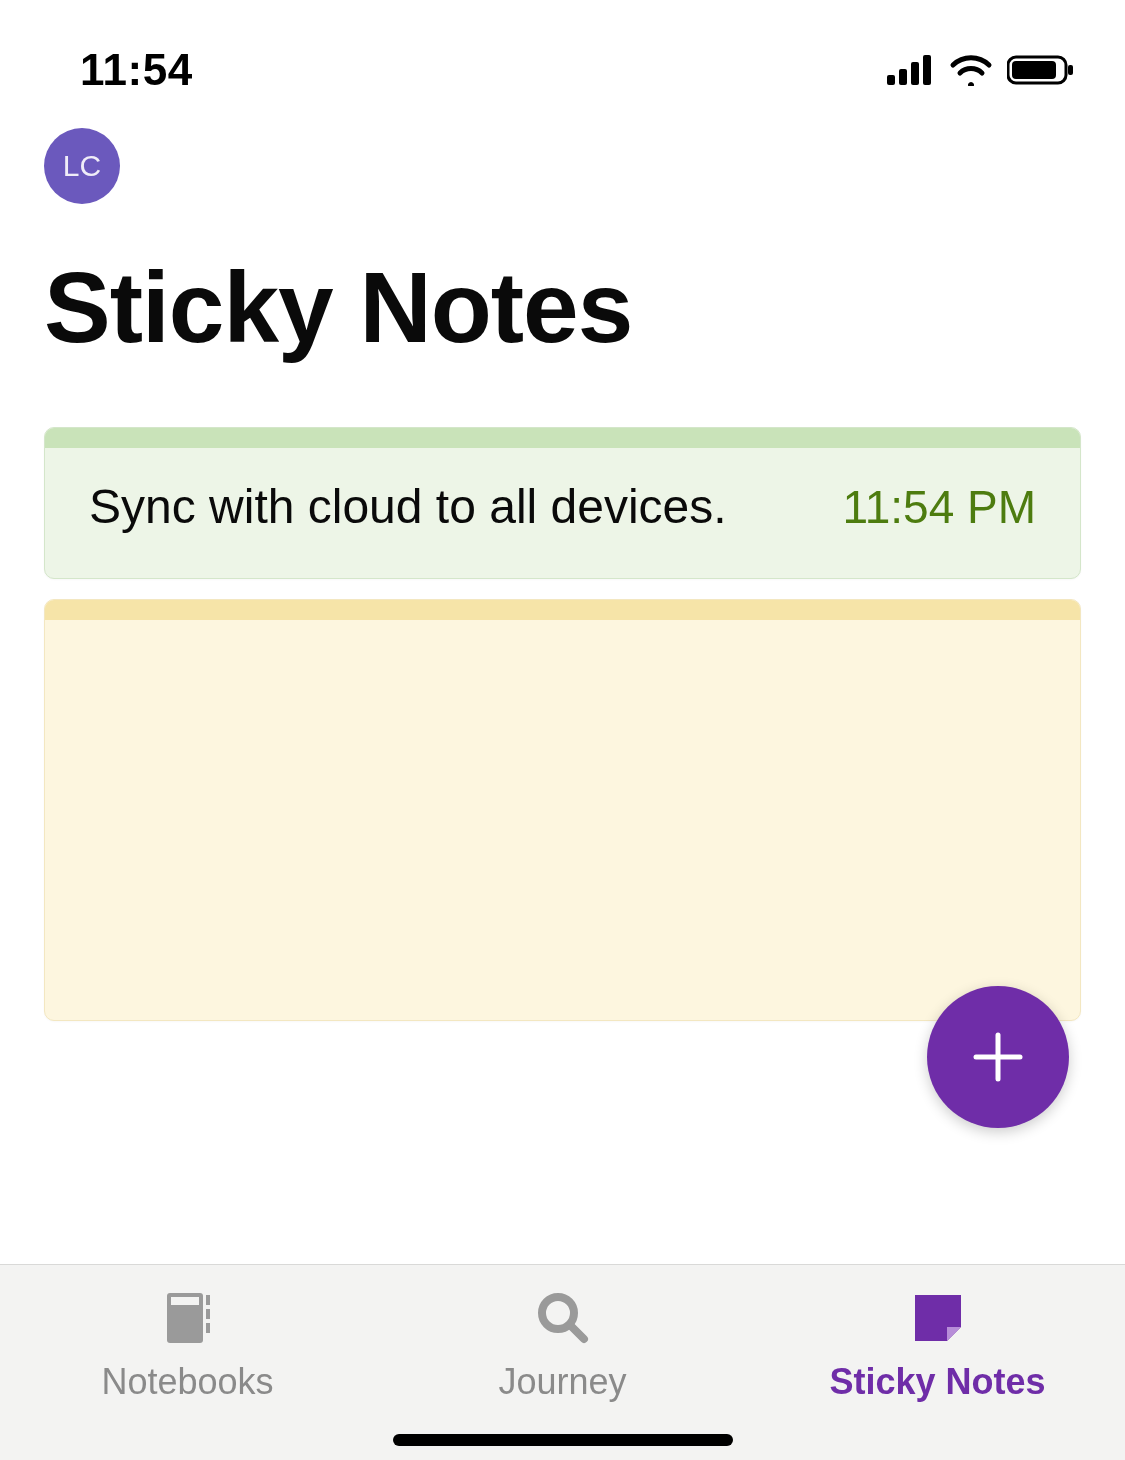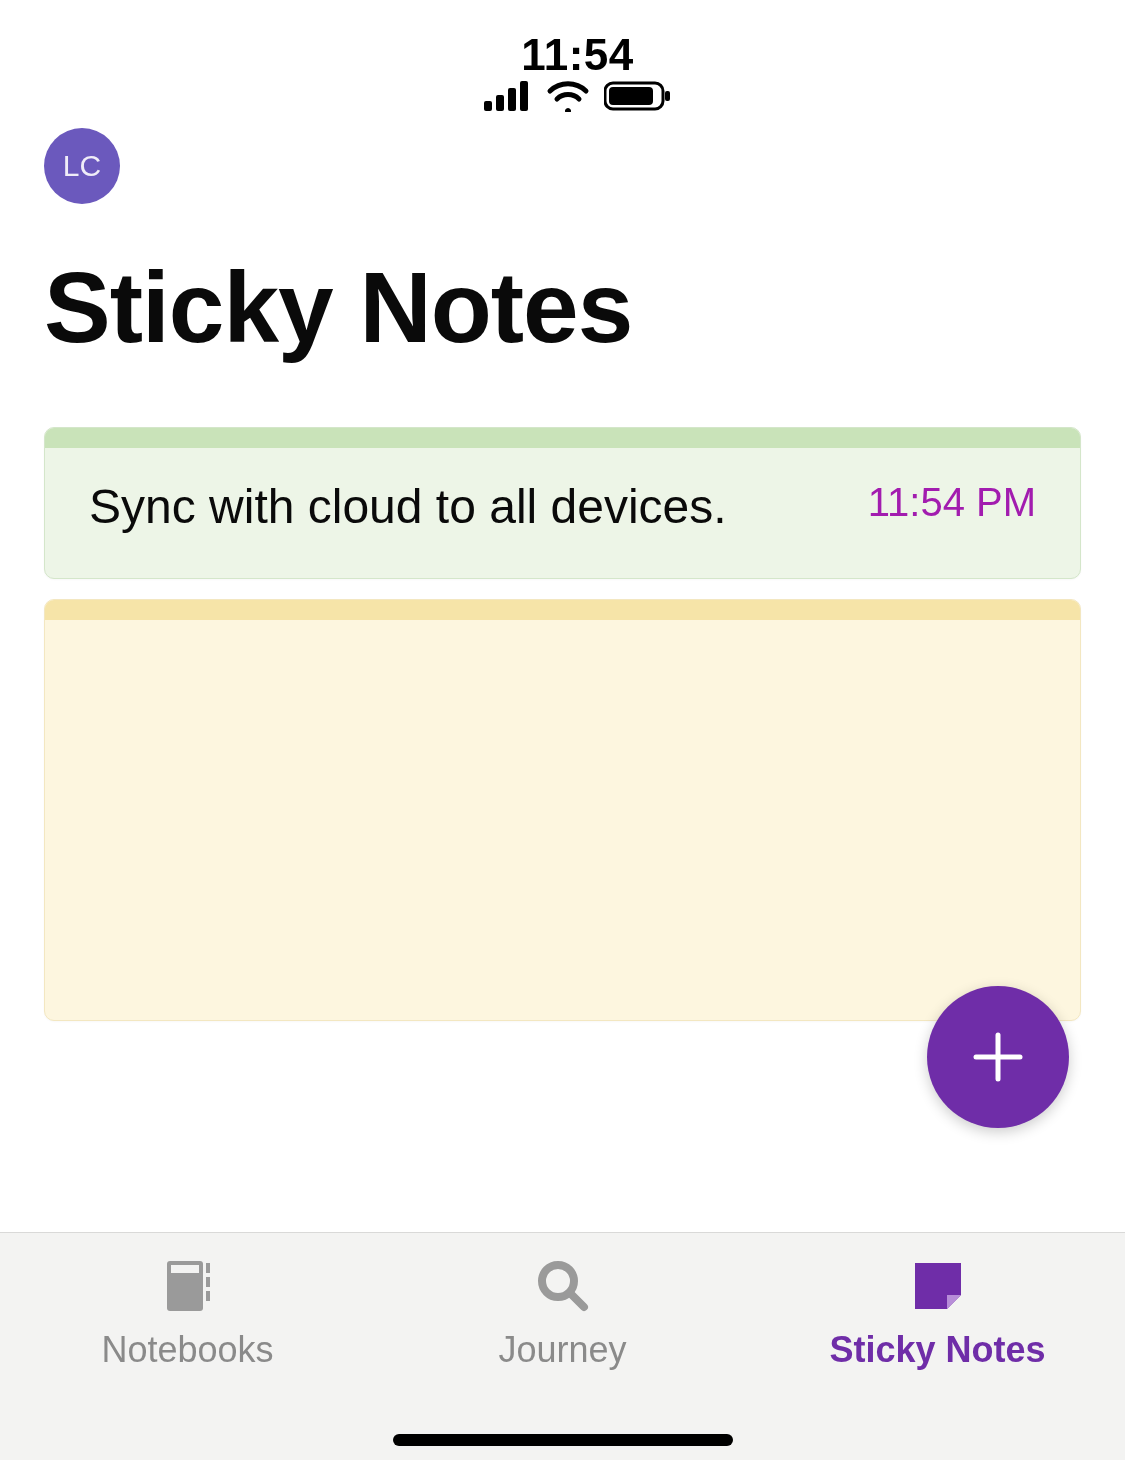--- a/index.html
+++ b/index.html
@@ -8,24 +8,24 @@
     height: 1460px;
     font-family: -apple-system, "Helvetica Neue", Helvetica, Arial, sans-serif;
     background: #ffffff;
     overflow: hidden;
     position: relative;
   }
 
   
   .status-bar {
     display: flex;
+    justify-content: space-between;
     align-items: center;
     padding: 30px 50px 0 80px;
     height: 110px;
-    flex-direction: column;
   }
   .status-time {
     font-size: 44px;
     font-weight: 700;
     letter-spacing: 0.5px;
   }
   .status-icons {
     display: flex;
     align-items: center;
     gap: 14px;
@@ -77,22 +77,22 @@
     padding: 28px 44px 40px 44px;
     gap: 40px;
   }
   .note-text {
     font-size: 48px;
     font-weight: 400;
     color: #0a0a0a;
     line-height: 1.3;
   }
   .note-time {
-    font-size: 40px;
-    color: #a21caf;
+    font-size: 46px;
+    color: #4d7c0f;
     white-space: nowrap;
     padding-top: 4px;
   }
 
   .note-green .note-strip { background: #c9e3b9; }
   .note-green { background: #edf5e7; border-color: #d4e6ca; }
 
   .note-pink .note-strip { background: #edc0e7; }
   .note-pink { background: #fbeffa; border-color: #efd1ea; }
 
@@ -113,21 +113,21 @@
     align-items: center;
     justify-content: center;
     box-shadow: 0 4px 14px rgba(0,0,0,0.2);
   }
   .fab svg { display: block; }
 
   
   .tabbar {
     position: absolute;
     left: 0; right: 0; bottom: 0;
-    height: 228px;
+    height: 196px;
     background: #f3f3f2;
     border-top: 1px solid #d9d9d8;
     display: flex;
   }
   .tab {
     flex: 1;
     display: flex;
     flex-direction: column;
     align-items: center;
     justify-content: flex-start;

